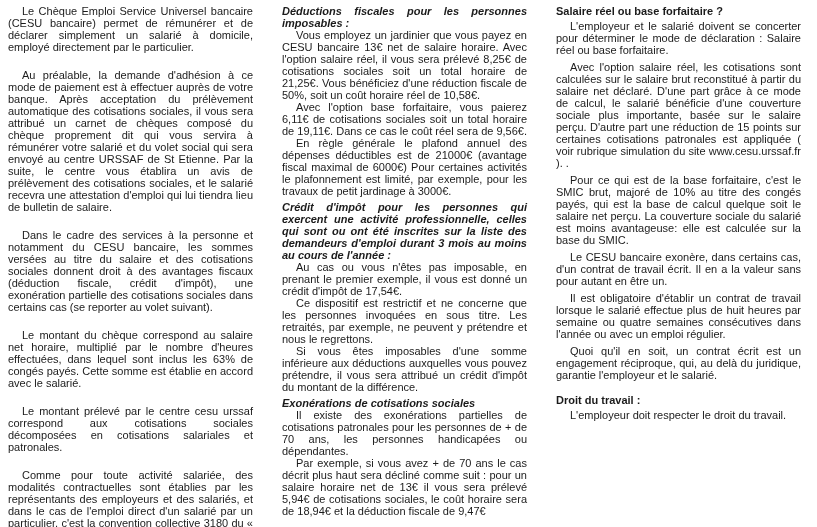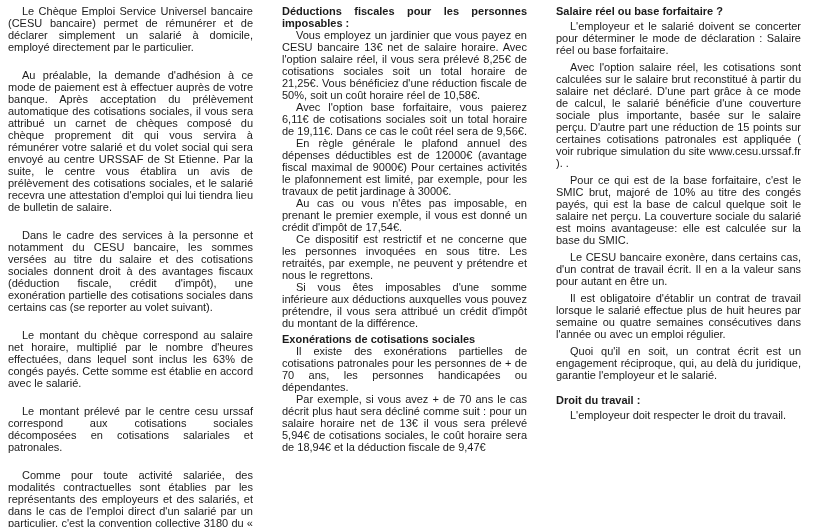--- a/index.html
+++ b/index.html
@@ -37,20 +37,21 @@
   
   .col-1 .para { margin-bottom: 16px; }
   .col-1 .para:last-child { margin-bottom: 0; }
   
   .col-2 .para { margin-bottom: 0; }
   .col-2 .heading {
     margin: 4px 0 0 0;
     font-weight: bold;
     text-align: justify;
     text-indent: 0;
+    font-style: italic;
   }
   
   .col-3 .para { margin-bottom: 5px; }
   .col-3 .heading {
     margin: 13px 0 3px 0;
     font-weight: bold;
     text-align: left;
     text-indent: 0;
   }
   .col > :first-child { margin-top: 0; }
@@ -66,21 +67,22 @@
     <p class="para">Dans le cadre des services à la personne et notamment du CESU bancaire, les sommes versées au titre du salaire et des cotisations sociales donnent droit à des avantages fiscaux (déduction fiscale, crédit d'impôt), une exonération partielle des cotisations sociales dans certains cas (se reporter au volet suivant).</p>
     <p class="para">Le montant du chèque correspond au salaire net horaire, multiplié par le nombre d'heures effectuées, dans lequel sont inclus les 63% de congés payés. Cette somme est établie en accord avec le salarié.</p>
     <p class="para">Le montant prélevé par le centre cesu urssaf correspond aux cotisations sociales décomposées en cotisations salariales et patronales.</p>
     <p class="para">Comme pour toute activité salariée, des modalités contractuelles sont établies par les représentants des employeurs et des salariés, et dans le cas de l'emploi direct d'un salarié par un particulier, c'est la convention collective 3180 du « salarié du particulier employeur » qui tient lieu généralement de référence.</p>
   </div>
 
   <div class="col col-2">
     <p class="heading">Déductions fiscales pour les personnes imposables :</p>
     <p class="para">Vous employez un jardinier que vous payez en CESU bancaire 13€ net de salaire horaire. Avec l'option salaire réel, il vous sera prélevé 8,25€ de cotisations sociales soit un total horaire de 21,25€. Vous bénéficiez d'une réduction fiscale de 50%, soit un coût horaire réel de 10,58€.</p>
     <p class="para">Avec l'option base forfaitaire, vous paierez 6,11€ de cotisations sociales soit un total horaire de 19,11€. Dans ce cas le coût réel sera de 9,56€.</p>
-    <p class="para">En règle générale le plafond annuel des dépenses déductibles est de 12000€ (avantage fiscal maximal de 9000€) Pour certaines activités le plafonnement est limité, par exemple, pour les travaux de petit jardinage à 3000€.</p>
+    <p class="para">En règle générale le plafond annuel des dépenses déductibles est de 21000€ (avantage fiscal maximal de 6000€) Pour certaines activités le plafonnement est limité, par exemple, pour les travaux de petit jardinage à 3000€.</p>
+    <p class="heading">Crédit d'impôt pour les personnes qui exercent une activité professionnelle, celles qui sont ou ont été inscrites sur la liste des demandeurs d'emploi durant 3 mois au moins au cours de l'année :</p>
     <p class="para">Au cas ou vous n'êtes pas imposable, en prenant le premier exemple, il vous est donné un crédit d'impôt de 17,54€.</p>
     <p class="para">Ce dispositif est restrictif et ne concerne que les personnes invoquées en sous titre. Les retraités, par exemple, ne peuvent y prétendre et nous le regrettons.</p>
     <p class="para">Si vous êtes imposables d'une somme inférieure aux déductions auxquelles vous pouvez prétendre, il vous sera attribué un crédit d'impôt du montant de la différence.</p>
     <p class="heading">Exonérations de cotisations sociales</p>
     <p class="para">Il existe des exonérations partielles de cotisations patronales pour les personnes de + de 70 ans, les personnes handicapées ou dépendantes.</p>
     <p class="para">Par exemple, si vous avez + de 70 ans le cas décrit plus haut sera décliné comme suit : pour un salaire horaire net de 13€ il vous sera prélevé 5,94€ de cotisations sociales, le coût horaire sera de 18,94€ et la déduction fiscale de 9,47€</p>
   </div>
 
   <div class="col col-3">
     <p class="heading">Salaire réel ou base forfaitaire ?</p>

